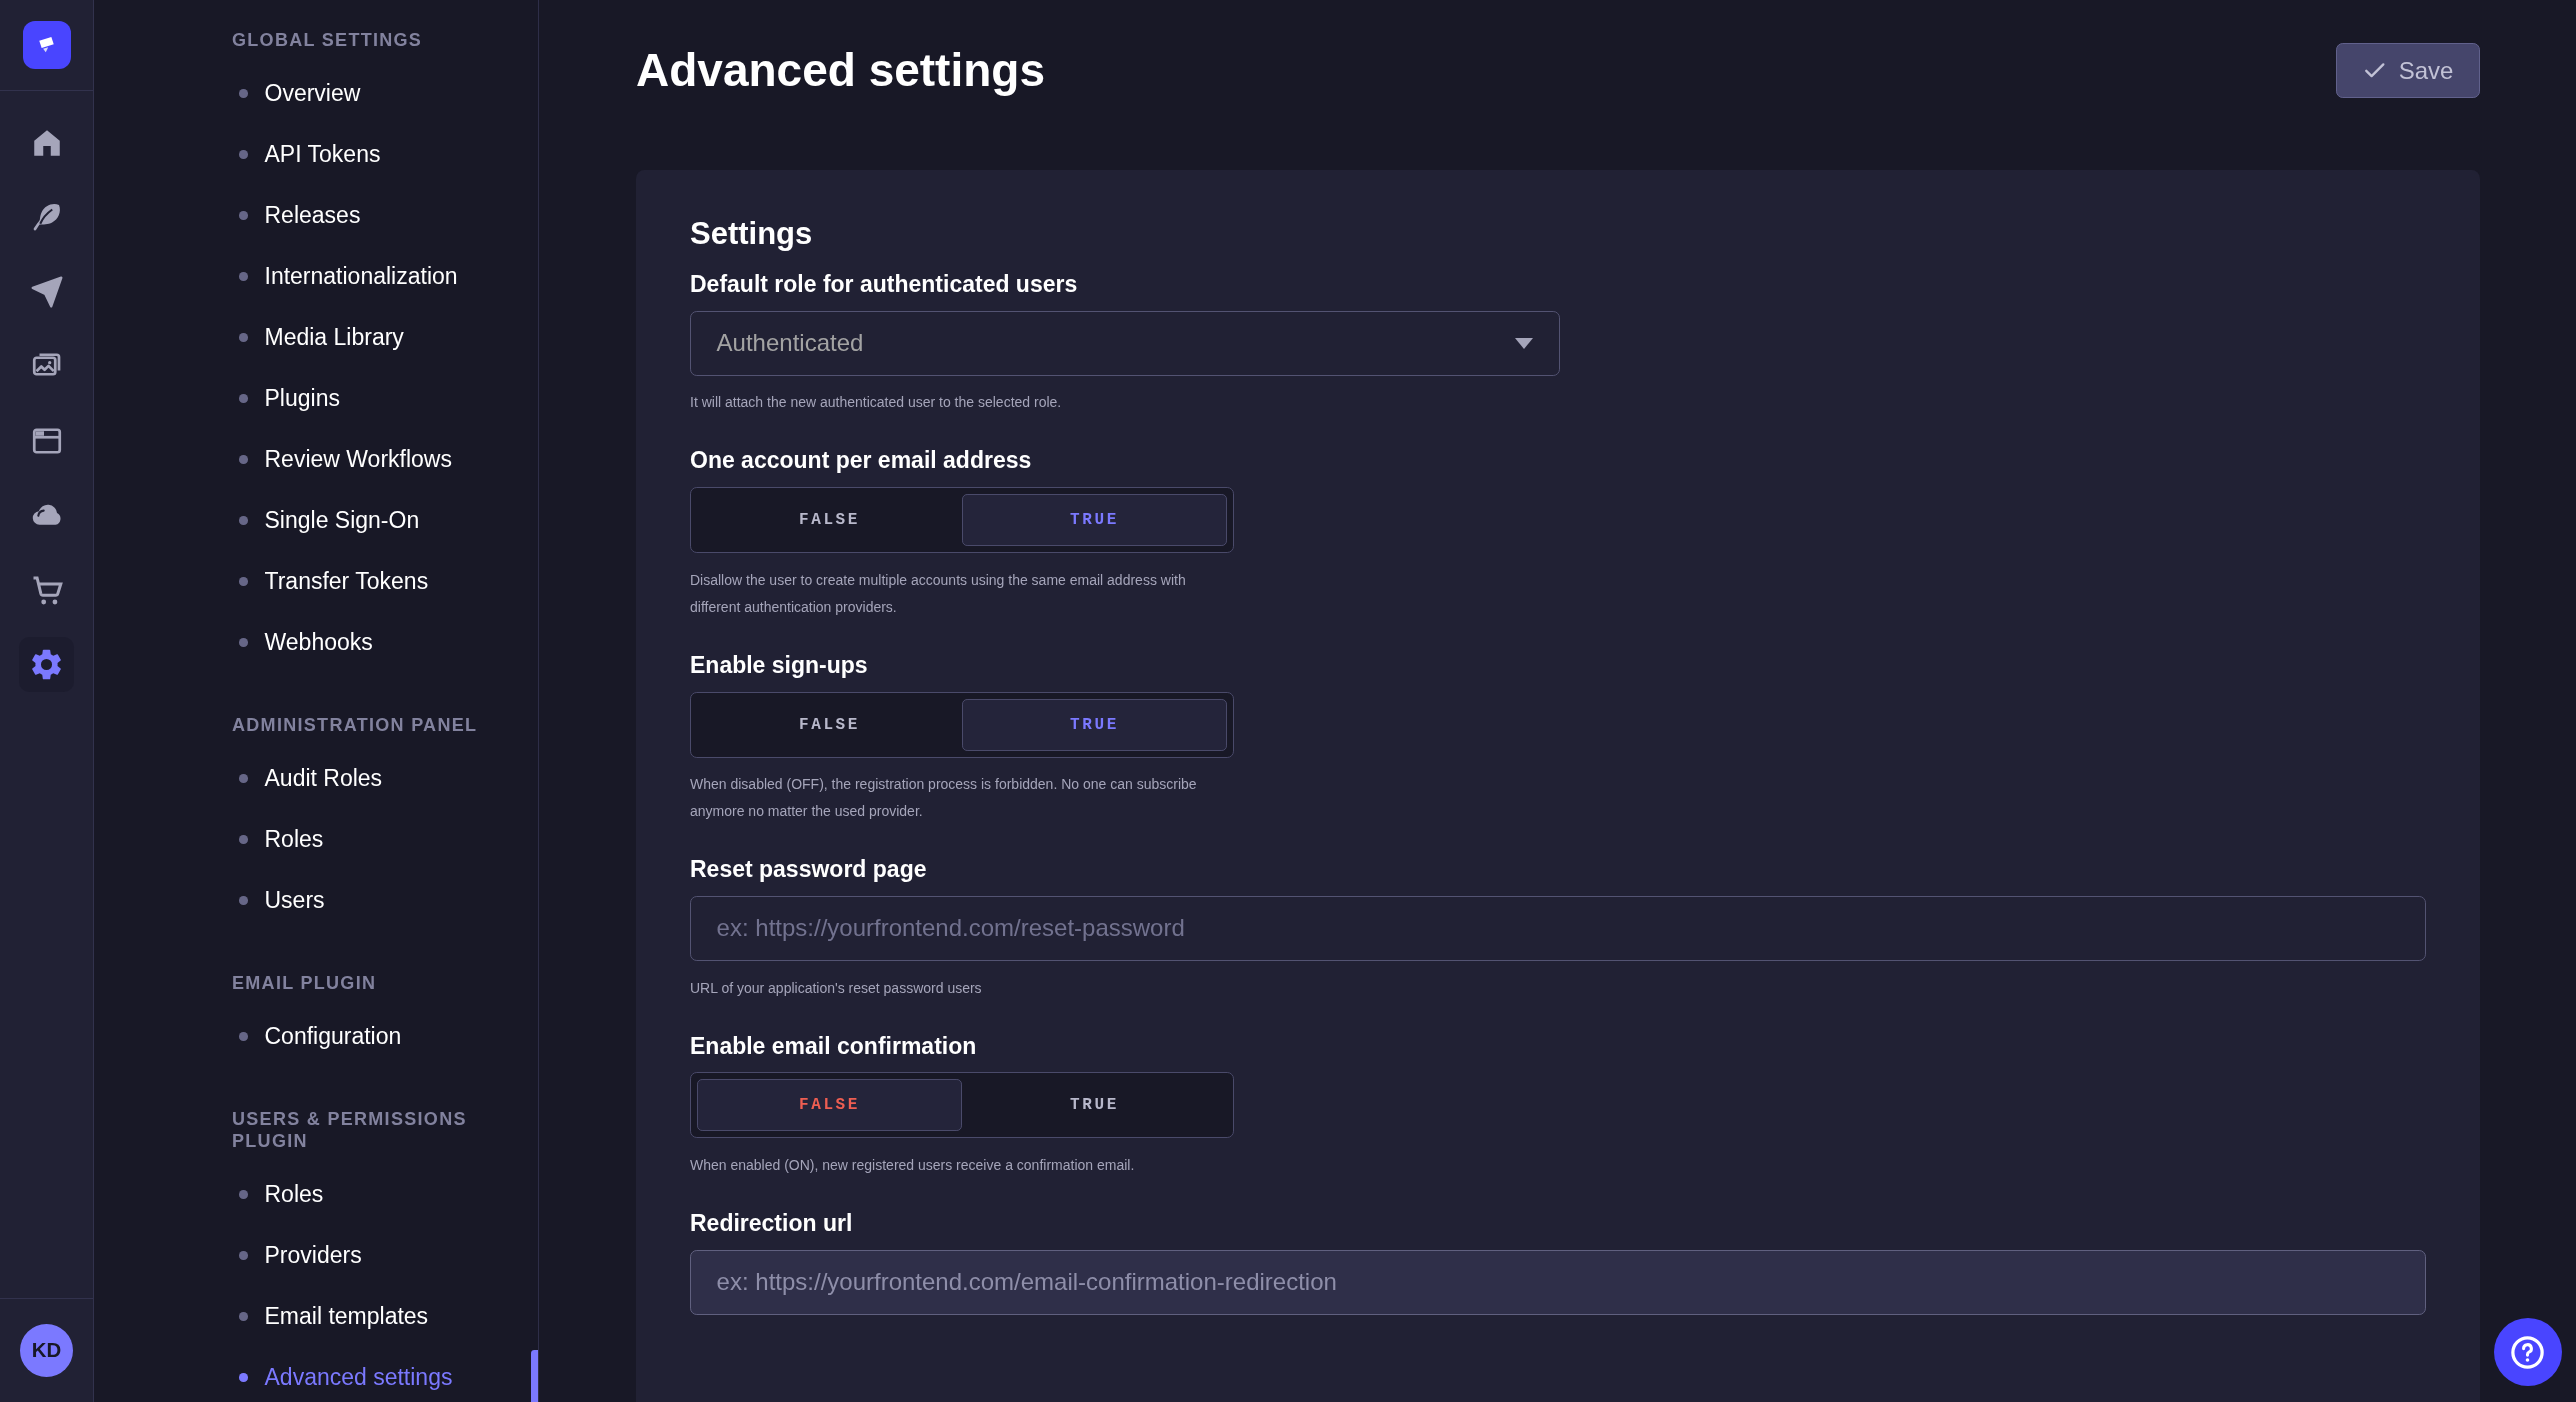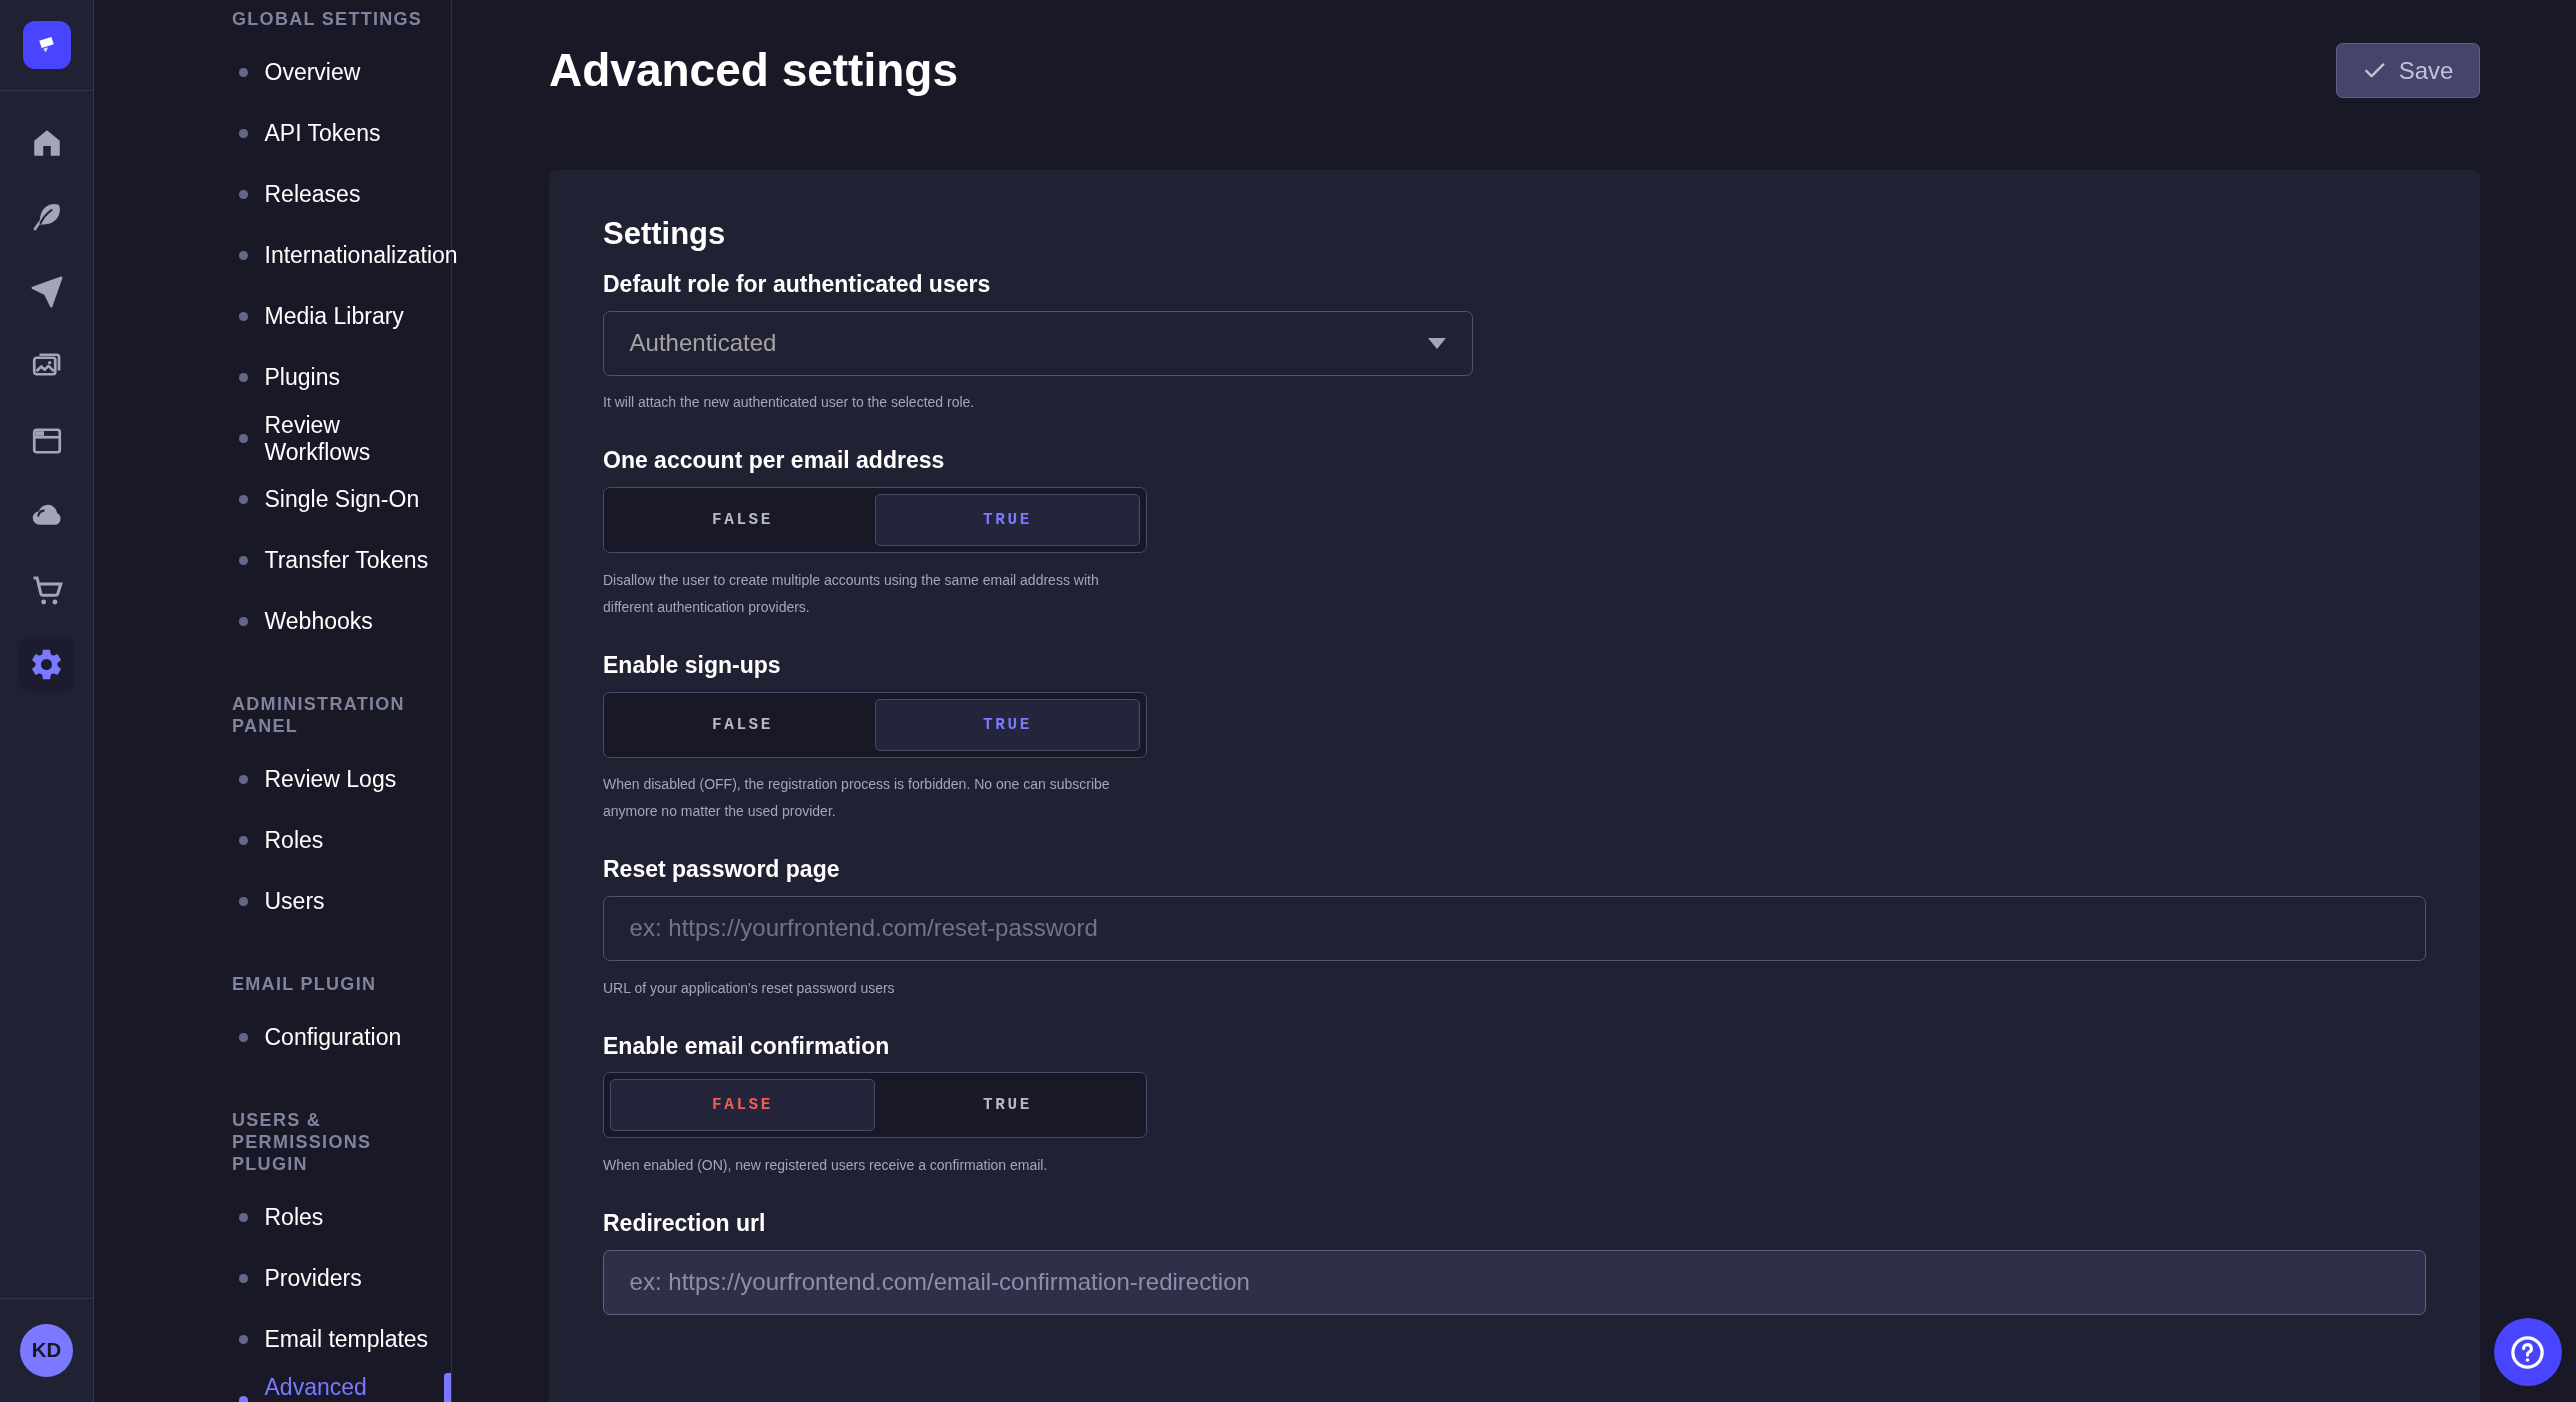--- a/index.html
+++ b/index.html
@@ -18,21 +18,21 @@
   .logo { width:48px; height:48px; border-radius:12px; background:#4945ff; display:flex; align-items:center; justify-content:center; }
   .rail-nav { padding-top:24px; display:flex; flex-direction:column; align-items:center; }
   .rail-btn { width:55px; height:55px; margin-bottom:19.6px; border:none; background:transparent; border-radius:10.2px;
     display:flex; align-items:center; justify-content:center; padding:0; cursor:pointer; }
   .rail-btn.active { background:#1c1c2e; }
   .rail-bottom { position:absolute; bottom:0; left:0; right:0; height:104px; border-top:0.9px solid #32324d;
     display:flex; align-items:center; justify-content:center; }
   .avatar { width:53px; height:53px; border-radius:50%; background:#7b79ff; color:#181826;
     display:flex; align-items:center; justify-content:center; font-size:20.4px; font-weight:bold; }
   
-  .subnav { width:358px; flex:none; background:#181826; border-right:0.9px solid #2e2e48; padding-top:8px; position:relative; }
+  .subnav { width:445px; flex:none; background:#181826; border-right:0.9px solid #2e2e48; padding-top:29px; position:relative; }
   .snav-section { margin-top:41px; }
   .snav-section:first-child { margin-top:0; }
   .snav-title { padding-left:138px; font-size:18px; font-weight:bold; letter-spacing:1.3px; line-height:22px;
     color:#82829e; margin-bottom:12px; }
   .snav-item { height:61px; display:flex; align-items:center; padding-left:145px; cursor:pointer; position:relative; }
   .snav-item .dot { width:8.5px; height:8.5px; border-radius:50%; background:#666687; margin-right:17px; flex:none; }
   .snav-item .snav-label { font-size:23px; color:#ffffff; }
   .snav-item.active .snav-label { color:#7b79ff; }
   .snav-item.active .dot { background:#7b79ff; }
   .active-bar { position:absolute; right:0; top:3.4px; bottom:3.4px; width:6.8px; background:#7b79ff; border-radius:3.4px 0 0 3.4px; }
@@ -186,21 +186,21 @@
         </div>
       <div class="snav-item">
           <span class="dot"></span>
           <span class="snav-label">Webhooks</span>
         </div>
     </div>
     <div class="snav-section">
       <div class="snav-title">ADMINISTRATION PANEL</div>
       <div class="snav-item">
           <span class="dot"></span>
-          <span class="snav-label">Review Logs</span>
+          <span class="snav-label">Audit Roles</span>
         </div>
       <div class="snav-item">
           <span class="dot"></span>
           <span class="snav-label">Roles</span>
         </div>
       <div class="snav-item">
           <span class="dot"></span>
           <span class="snav-label">Users</span>
         </div>
     </div>

